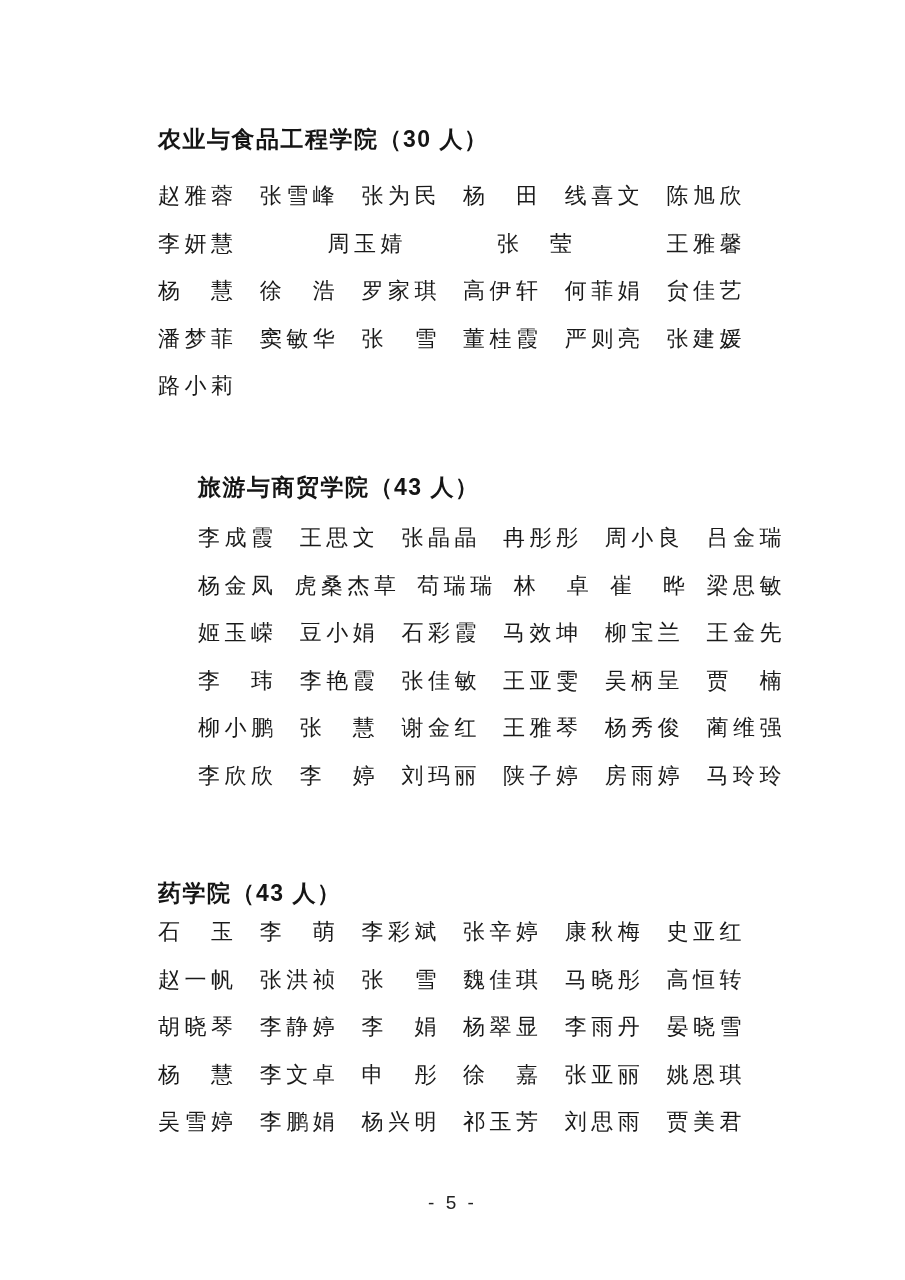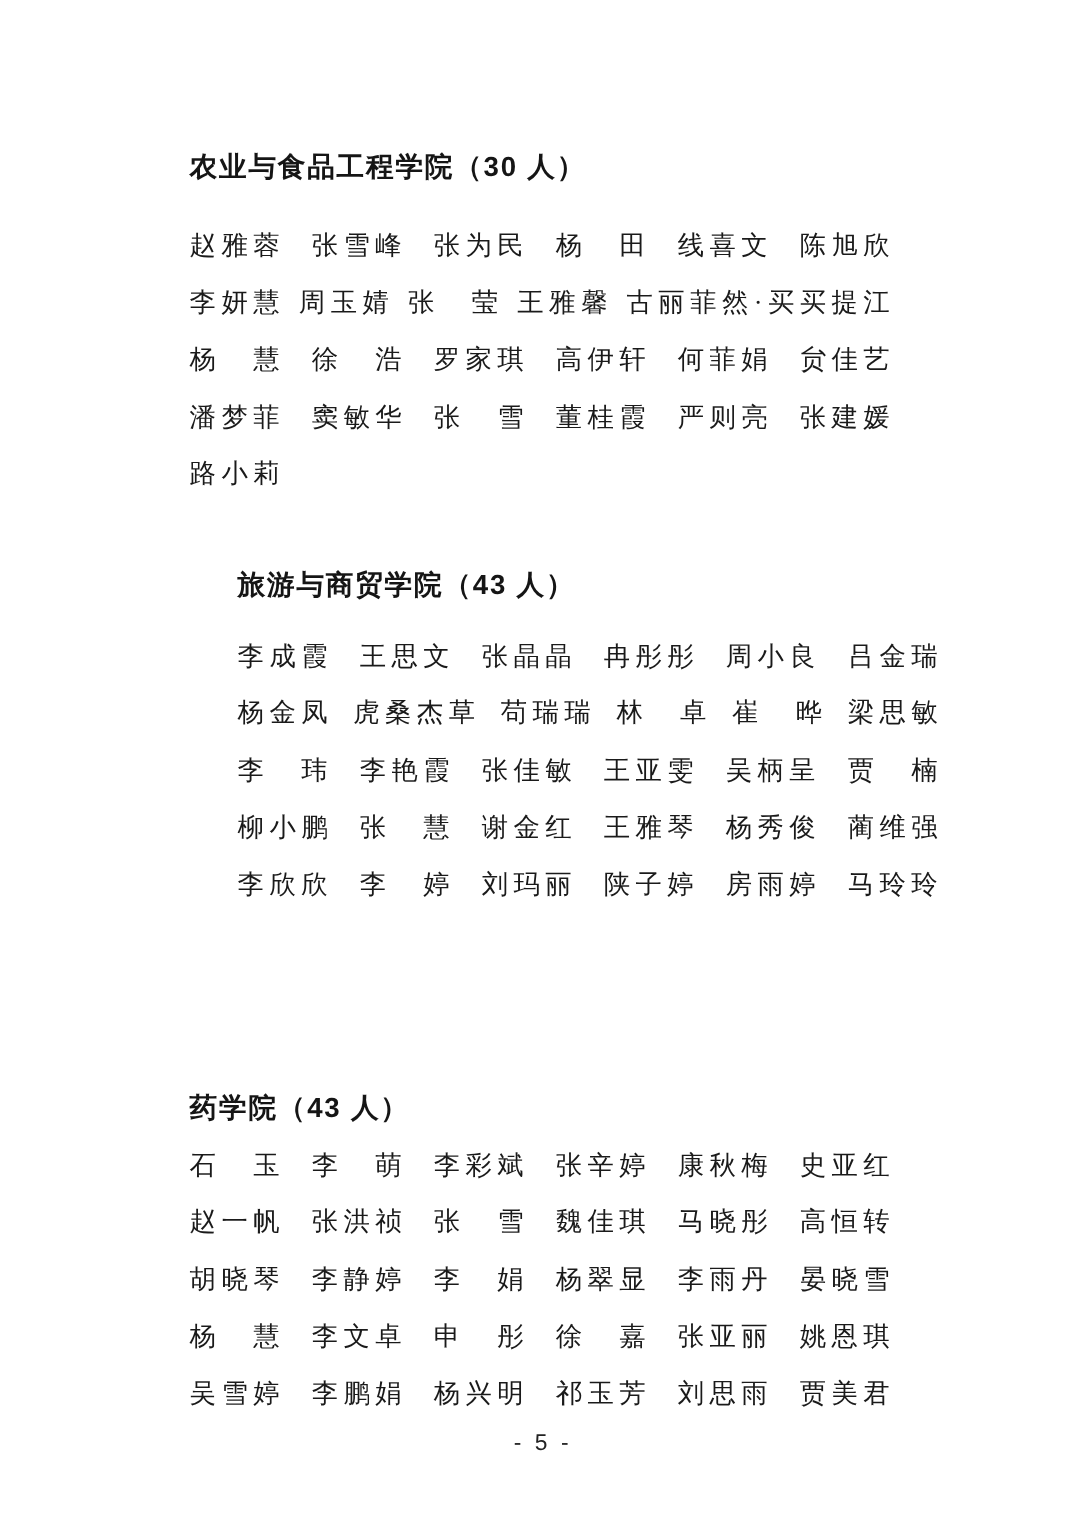--- a/index.html
+++ b/index.html
@@ -17,39 +17,38 @@
     color: #1a1a1a;
     text-decoration: underline;
   }
   .section {
     position: absolute;
     left: 158px;
     width: 620px;
   }
   #sec-0 { top: 115px; }
   #sec-1 { top: 463px; margin-left: 40px; }
-  #sec-2 { top: 899px; }
+  #sec-2 { top: 869px; }
   .section-title {
     margin: 0;
     font-family: "Liberation Sans", "DejaVu Sans", sans-serif;
     font-weight: 700;
     font-size: 23px;
     line-height: 48px;
     letter-spacing: 1.5px;
     color: #151515;
     white-space: pre;
   }
   #sec-0 .section-title { margin-bottom: 18px; }
   #sec-1 .section-title { margin-bottom: 12px; }
   #sec-2 .section-title { margin-bottom: 0px; }
   .rows { width: 588px; }
   .name-row {
     display: flex;
     justify-content: space-between;
-    align-items: center;
     width: 588px;
     height: 47.6px;
   }
   .name {
     font-size: 22px;
     letter-spacing: 4.5px;
     white-space: pre;
     color: #1a1a1a;
   }
   .footer {
@@ -79,21 +78,20 @@
             <span class="name">张为民</span>
             <span class="name">杨　田</span>
             <span class="name">线喜文</span>
             <span class="name">陈旭欣</span>
           </div>
           <div class="name-row">
             <span class="name">李妍慧</span>
             <span class="name">周玉婧</span>
             <span class="name">张　莹</span>
             <span class="name">王雅馨</span>
-            <span class="name">古丽菲然·买买提江</span>
           </div>
           <div class="name-row">
             <span class="name">杨　慧</span>
             <span class="name">徐　浩</span>
             <span class="name">罗家琪</span>
             <span class="name">高伊轩</span>
             <span class="name">何菲娟</span>
             <span class="name">贠佳艺</span>
           </div>
           <div class="name-row">
@@ -120,20 +118,28 @@
             <span class="name">周小良</span>
             <span class="name">吕金瑞</span>
           </div>
           <div class="name-row">
             <span class="name">杨金凤</span>
             <span class="name">虎桑杰草</span>
             <span class="name">苟瑞瑞</span>
             <span class="name">林　卓</span>
             <span class="name">崔　晔</span>
             <span class="name">梁思敏</span>
+          </div>
+          <div class="name-row">
+            <span class="name">姬玉嵘</span>
+            <span class="name">豆小娟</span>
+            <span class="name">石彩霞</span>
+            <span class="name">马效坤</span>
+            <span class="name">柳宝兰</span>
+            <span class="name">王金先</span>
           </div>
           <div class="name-row">
             <span class="name">李　玮</span>
             <span class="name">李艳霞</span>
             <span class="name">张佳敏</span>
             <span class="name">王亚雯</span>
             <span class="name">吴柄呈</span>
             <span class="name">贾　楠</span>
           </div>
           <div class="name-row">

